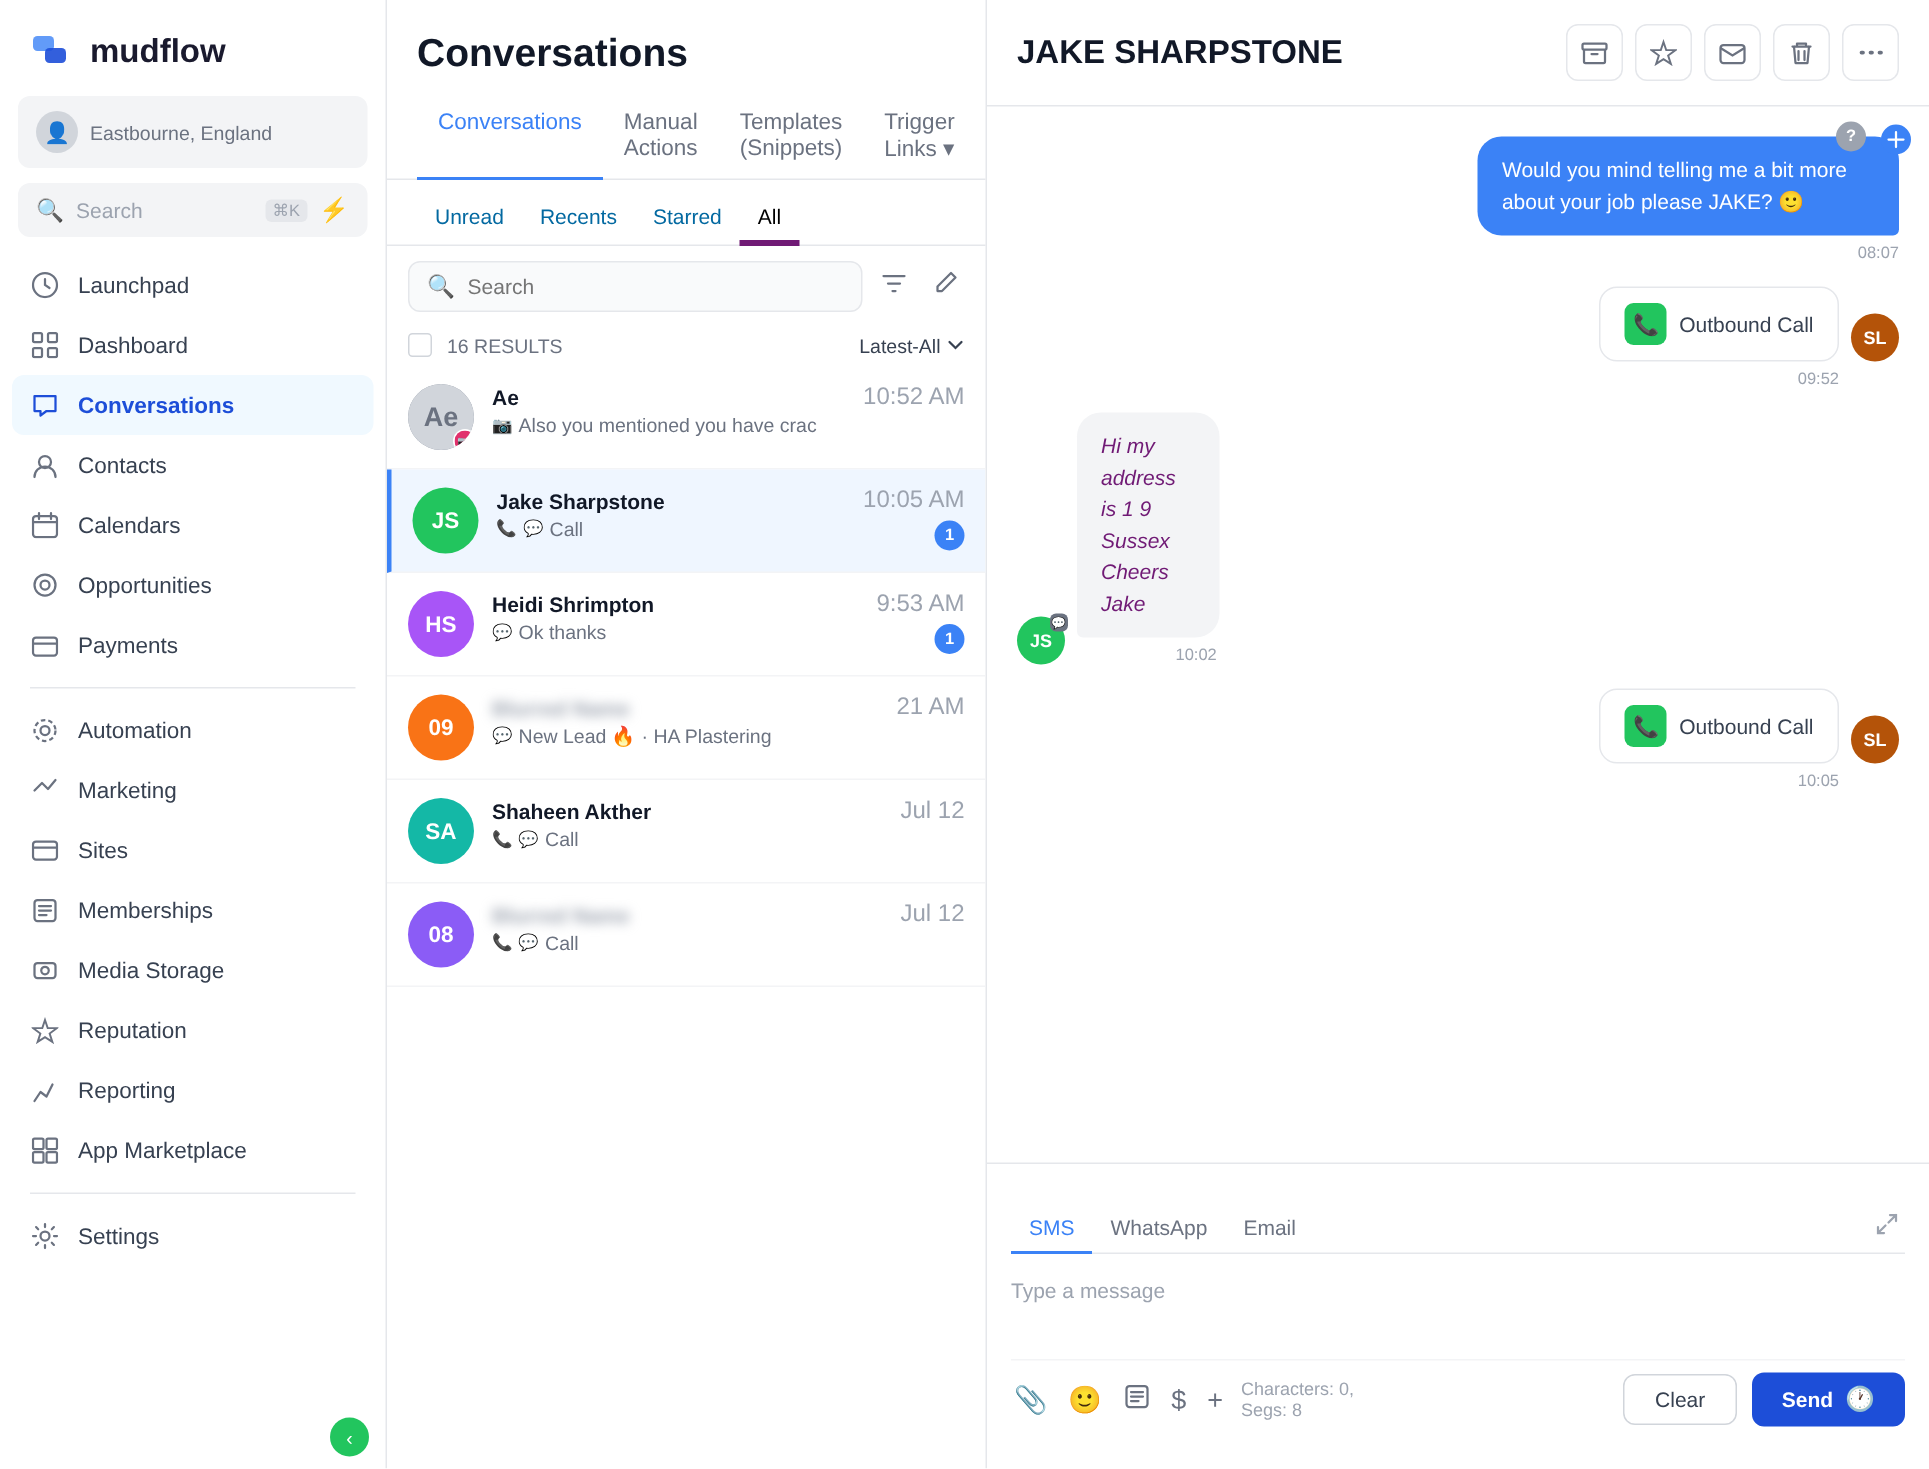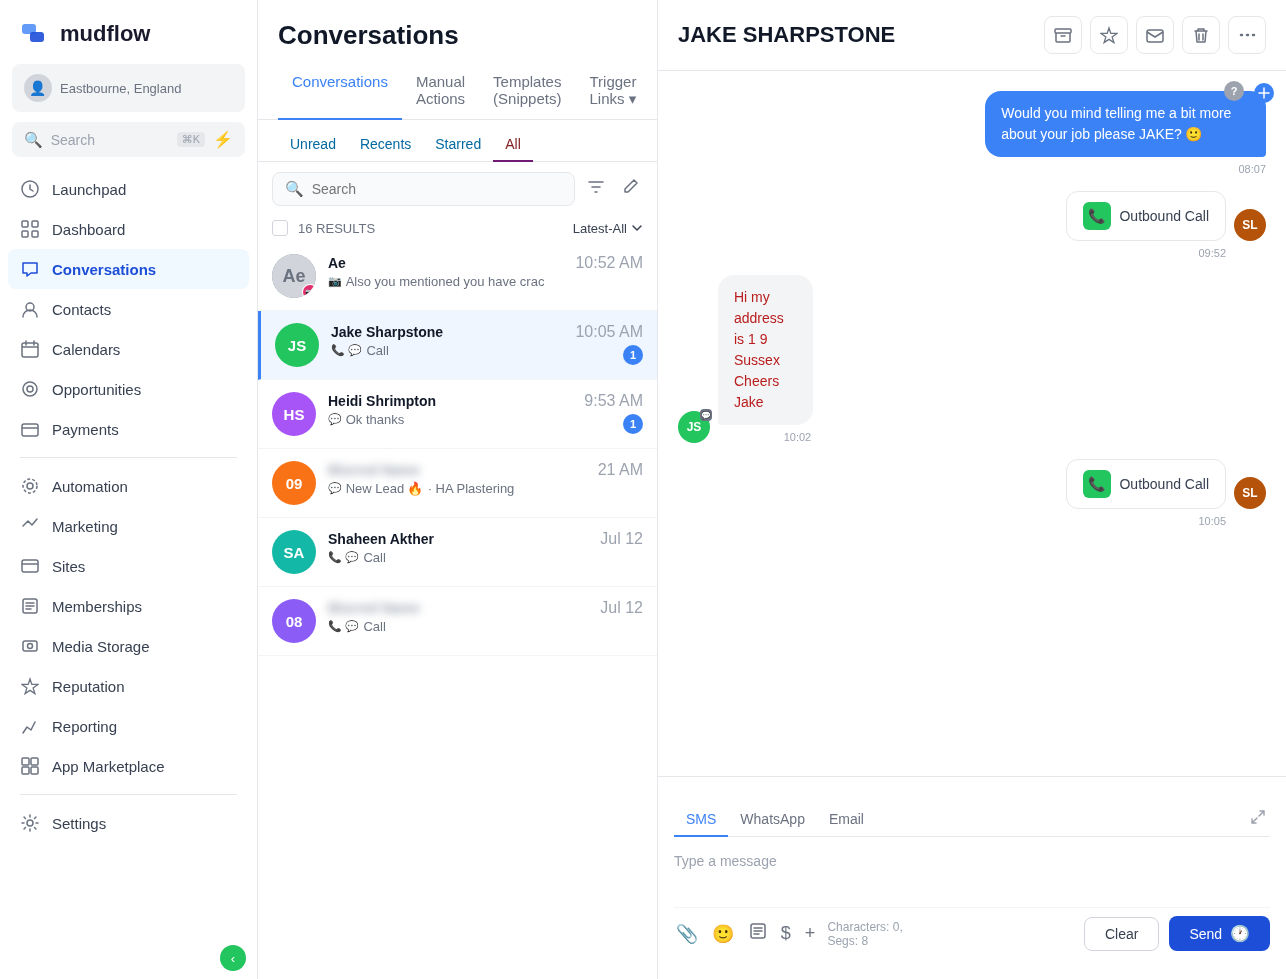--- a/index.html
+++ b/index.html
@@ -182,22 +182,22 @@
     }
     .conv-subtab {
       font-size: 14px;
       padding: 6px 12px 8px;
       cursor: pointer;
       color: #0369a1;
       border-bottom: 2px solid transparent;
       margin-bottom: -1px;
     }
     .conv-subtab.active {
-      color: #7f1d1d;
-      border-bottom: 2px solid #701a75;
+      color: #000000;
+      border-bottom: 4px solid #701a75;
       font-weight: 500;
     }
     .conv-search-row {
       display: flex;
       align-items: center;
       gap: 8px;
       padding: 10px 14px;
     }
     .conv-search-box {
       flex: 1;
@@ -407,22 +407,23 @@
       line-height: 1.5;
       position: relative;
     }
     .msg-bubble.outgoing {
       background: #3b82f6;
       color: #fff;
       border-bottom-right-radius: 4px;
     }
     .msg-bubble.incoming {
       background: #f3f4f6;
-      color: #b91c1c;
+      color: #701a75;
       border-bottom-left-radius: 4px;
+      font-style: italic;
     }
     .msg-time {
       font-size: 11px;
       color: #9ca3af;
       text-align: center;
       margin-top: 2px;
     }
     .msg-avatar {
       width: 32px;
       height: 32px;
@@ -549,21 +550,21 @@
       display: flex;
       align-items: center;
       gap: 8px;
       padding: 8px 20px;
       background: #1d4ed8;
       color: #fff;
       border: none;
       border-radius: 8px;
       font-size: 14px;
       cursor: pointer;
-      font-weight: 400;
+      font-weight: 700;
     }
     .composer-send-icon {
       font-size: 16px;
     }
   </style>
 </head>
 <body>
 
 <aside class="sidebar">
   <div class="sidebar-logo">

